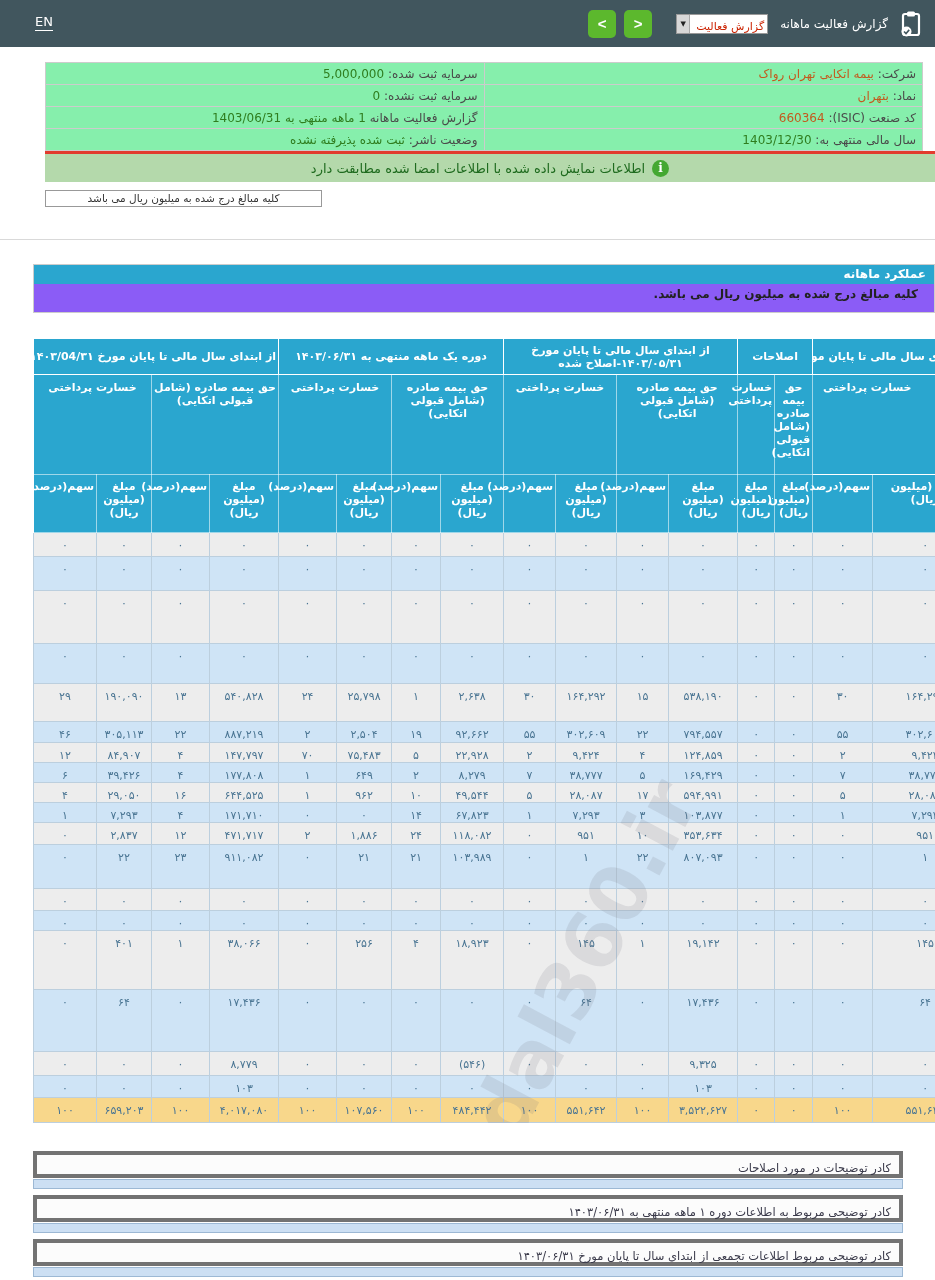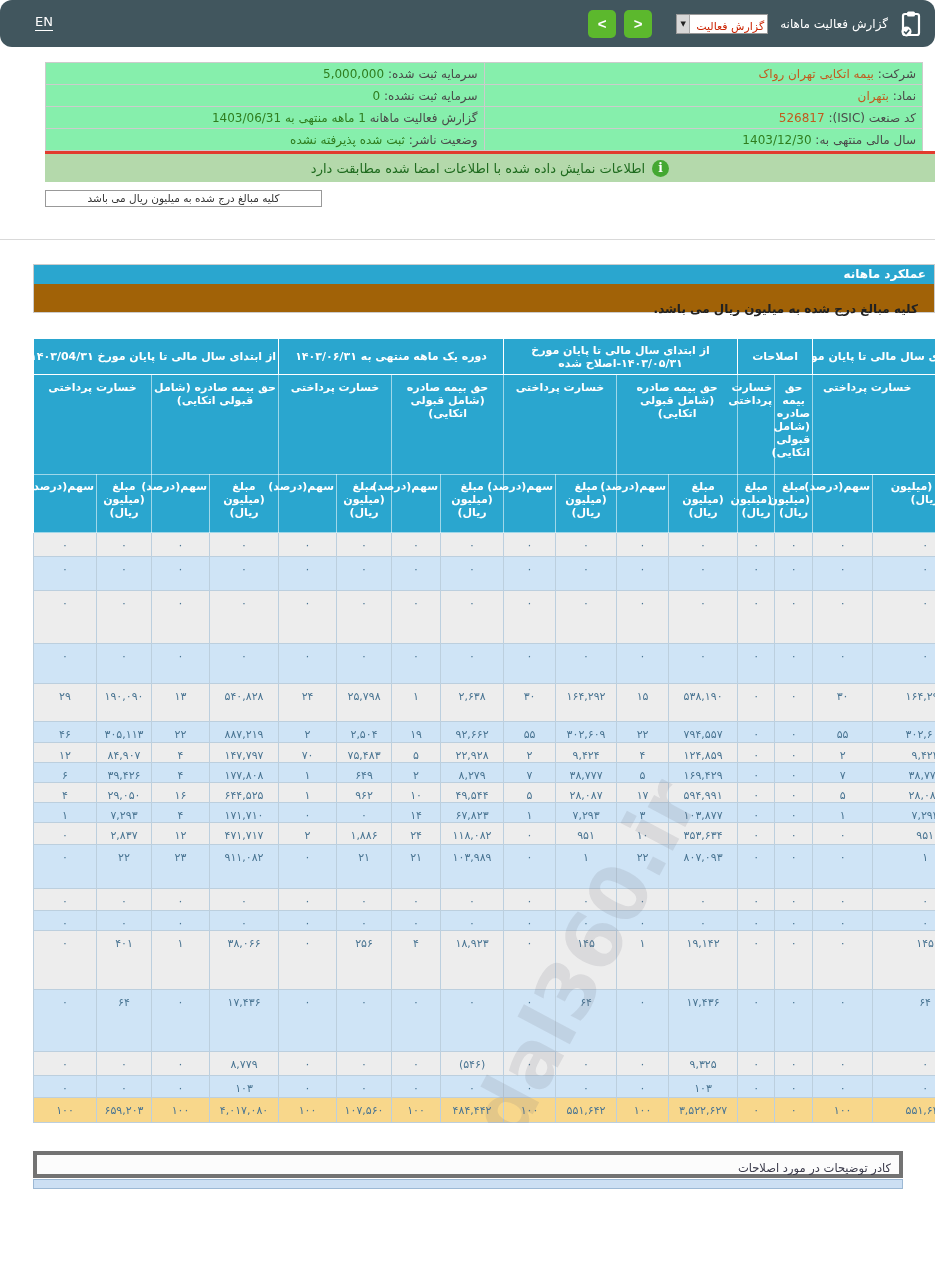--- a/index.html
+++ b/index.html
@@ -1,20 +1,20 @@
 <!DOCTYPE html>
 <html lang="fa"><head>
 <meta charset="utf-8">
 <style>
   * { box-sizing: border-box; margin: 0; padding: 0; }
   html,body { width: 935px; background:#fff; font-family:"DejaVu Sans", sans-serif; }
   body { position: relative; height: 1280px; overflow: hidden; }
 
   
-  .navbar { height:47px; background:#41565e; position:relative;border-radius:12px; }
+  .navbar { height:47px; background:#41565e; position:relative; }
   .en-link { position:absolute; left:35px; top:14px; color:#fff; font-size:13px;
              text-decoration:none; border-bottom:1px solid #fff; padding-bottom:1px; cursor:pointer;}
   .nav-right { position:absolute; right:13px; top:0; height:47px; display:flex; align-items:center; gap:8px; }
   .navbtn { width:28px; height:28px; background:#5cb82d; border:none; border-radius:5px;
             color:#fff; font-weight:bold; font-size:15px; line-height:26px; cursor:pointer; }
   .nav-select { width:92px; height:20px; background:#fff; border:1px solid #999; position:relative;
                 overflow:hidden; white-space:nowrap; direction:rtl; cursor:pointer; margin-left:16px;}
   .nav-select .sel-text { color:#cc2200; font-size:11px; line-height:18px; padding-right:3px; }
   .nav-select .sel-arrow { position:absolute; left:0; top:0; width:13px; height:18px; background:#d8d8d8;
                 border-right:1px solid #aaa; color:#222; font-size:7px; text-align:center; line-height:18px;}
@@ -38,22 +38,22 @@
 
   .million-box { margin:8px 0 0 45px; width:277px; height:17px; border:1px solid #999;
                  font-size:10.5px; color:#333; text-align:center; line-height:15px; direction:rtl; background:#fff;}
 
   .divider { margin-top:32px; width:935px; height:1px; background:#d9d9d9; }
 
   
   .section { margin:24px 0 0 33px; width:902px; border:1px solid #ccc; }
   .sec-title { height:19px; background:#2aa6cf; color:#fff; font-weight:bold; font-size:12px;
                text-align:right; direction:rtl; padding:2px 8px 0 0; }
-  .sec-note  { height:28px; background:#a16207; color:#222; font-weight:bold; font-size:12px;
-               text-align:right; direction:rtl; padding:18px 16px 0 0; }
+  .sec-note  { height:28px; background:#8b5cf6; color:#222; font-weight:bold; font-size:12px;
+               text-align:right; direction:rtl; padding:3px 16px 0 0; }
 
   
   .tclip { position:relative; margin-top:25px; width:935px; overflow:hidden; }
   #perf-table { margin-left:33px; width:944px; border-collapse:collapse; table-layout:fixed;
                 direction:ltr; border:1px solid #a9bfd0;}
   #perf-table thead th { background:#2aa6cf; color:#fff; font-size:11px; font-weight:bold;
                 border:1px solid rgba(255,255,255,.55); direction:rtl; text-align:center; padding:3px 2px; }
   #perf-table thead tr.hr1 th { height:36px; vertical-align:middle; white-space:nowrap; overflow:hidden;}
   #perf-table thead tr.hr1 th.wrapok { white-space:normal; }
   #perf-table thead tr.hr2 th { height:100px; vertical-align:top; padding-top:6px; }
@@ -107,21 +107,21 @@
   <tbody>
       <tr>
     <td class="half"><span>شرکت:</span> <span class="val-orange">بیمه اتکایی تهران رواک</span></td>
     <td class="half"><span>سرمایه ثبت شده:</span> <span class="val-green">5,000,000</span></td>
   </tr>
   <tr>
     <td><span>نماد:</span> <span class="val-orange">بتهران</span></td>
     <td><span>سرمایه ثبت نشده:</span> <span class="val-green">0</span></td>
   </tr>
   <tr>
-    <td><span>کد صنعت (ISIC):</span> <span class="val-orange">526817</span></td>
+    <td><span>کد صنعت (ISIC):</span> <span class="val-orange">660364</span></td>
     <td><span>گزارش فعالیت ماهانه</span> <span class="val-green">1 ماهه منتهی به</span> <span class="val-green">1403/06/31</span></td>
   </tr>
   <tr>
     <td><span>سال مالی منتهی به:</span> <span class="val-green">1403/12/30</span></td>
     <td><span>وضعیت ناشر:</span> <span class="val-green">ثبت شده پذیرفته نشده</span></td>
   </tr>
 </tbody>
   </table>
 
 <div class="red-line"></div>
@@ -543,13 +543,21 @@
         </tr>
       </tbody>
     </table>
 </div>
 
 <div class="footers">
   <div class="fbox">
     <div class="flabel">کادر توضیحات در مورد اصلاحات</div>
     <div class="fstrip"></div>
   </div>
+  <div class="fbox">
+    <div class="flabel">کادر توضیحی مربوط به اطلاعات دوره ۱ ماهه منتهی به ۱۴۰۳/۰۶/۳۱</div>
+    <div class="fstrip"></div>
+  </div>
+  <div class="fbox">
+    <div class="flabel">کادر توضیحی مربوط اطلاعات تجمعی از ابتدای سال تا پایان مورخ ۱۴۰۳/۰۶/۳۱</div>
+    <div class="fstrip"></div>
+  </div>
 </div>
 
 </body></html>

